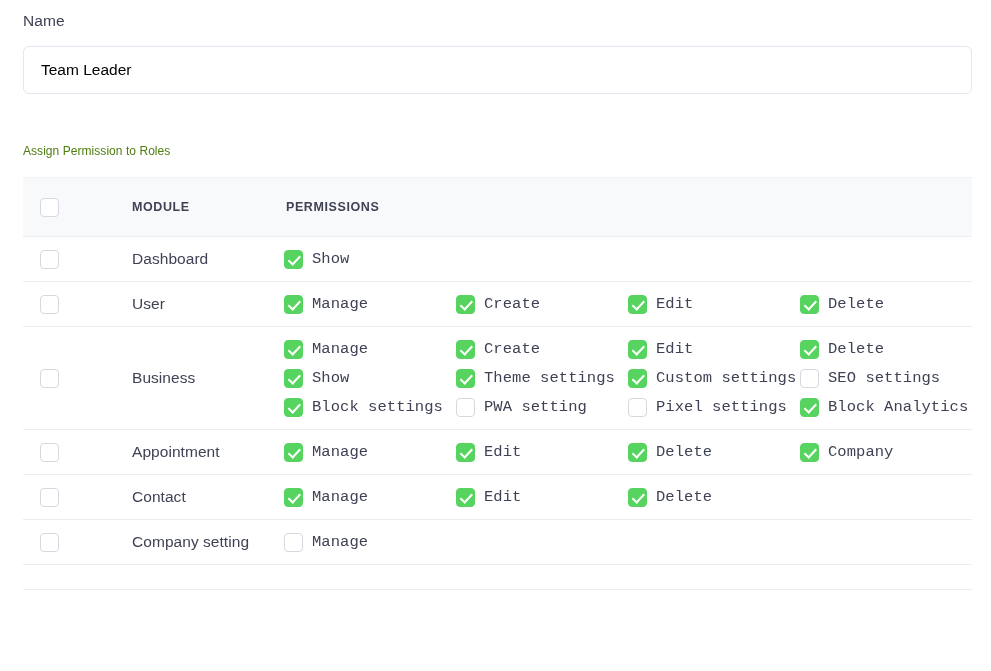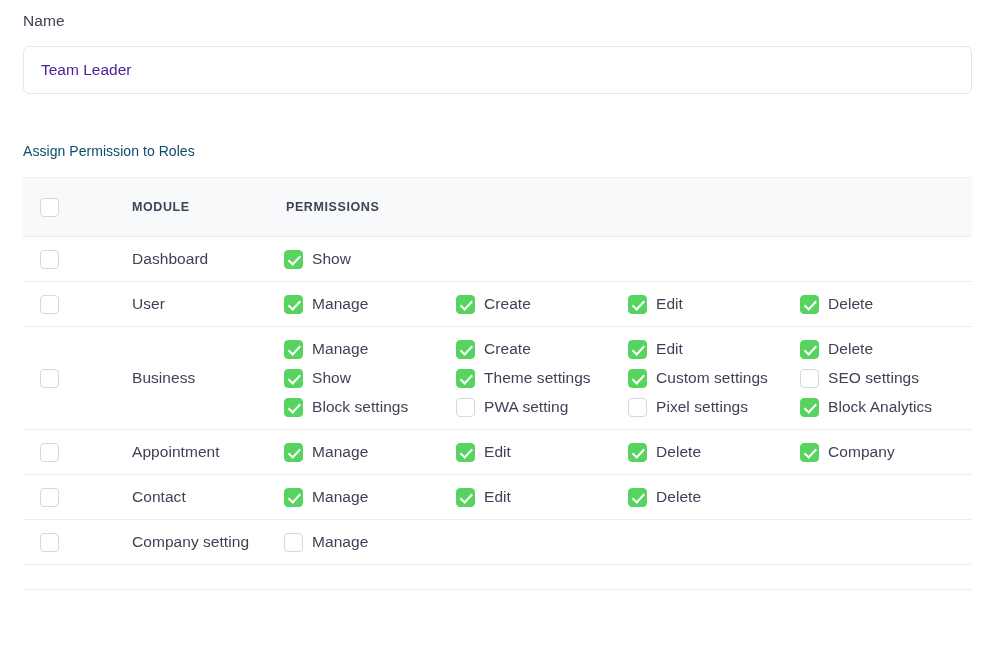--- a/index.html
+++ b/index.html
@@ -39,32 +39,32 @@
   .text-input {
     display: block;
     width: 949px;
     height: 48px;
     border: 1px solid #e4e6ef;
     border-radius: 6px;
     background: #ffffff;
     padding: 0 17px;
     font-family: "Liberation Sans", sans-serif;
     font-size: 15.5px;
-    color: #4c1d95;
+    color: #000000;
     outline: none;
   }
   .text-input::placeholder { color: #b5b5c3; }
 
   
   .section-label {
     position: absolute;
     left: 23px;
     top: 140px;
-    font-size: 14px;
-    color: #0c4a6e;
+    font-size: 12px;
+    color: #4d7c0f;
     line-height: 22px;
     letter-spacing: 0.05px;
   }
 
   .perm-table {
     position: absolute;
     left: 23px;
     top: 177px;
     width: 949px;
     border-collapse: collapse;
@@ -99,21 +99,21 @@
     vertical-align: middle;
     font-size: 15.5px;
     color: #3f4254;
     padding-top: 12px;
     padding-bottom: 12px;
     margin-left: 44px;
   }
 
   .perm-table tbody td.cell-check  { padding-left: 17px; }
   .perm-table tbody td.cell-module { padding-left: 0px; letter-spacing: 0.05px; }
-  .perm-table tbody td.cell-perms  { padding-left: 0px; }
+  .perm-table tbody td.cell-perms  { padding-left: 0px; font-family: Liberation Mono, monospace; }
 
   .row-tall td { height: 58px; }
 
   
   .cbox {
     display: inline-block;
     width: 19px;
     height: 19px;
     border-radius: 4px;
     position: relative;

